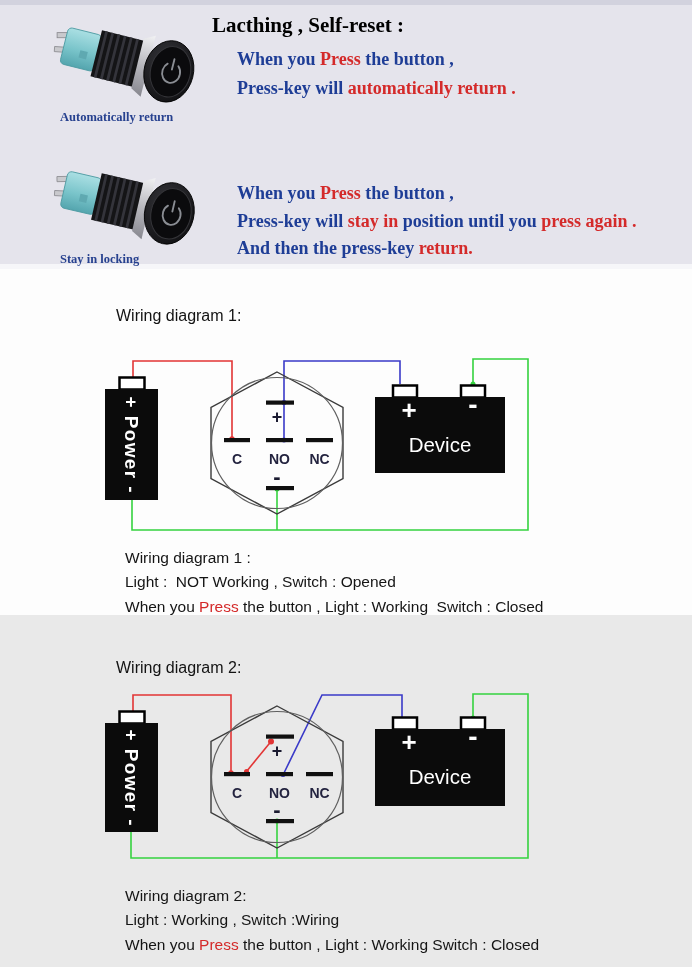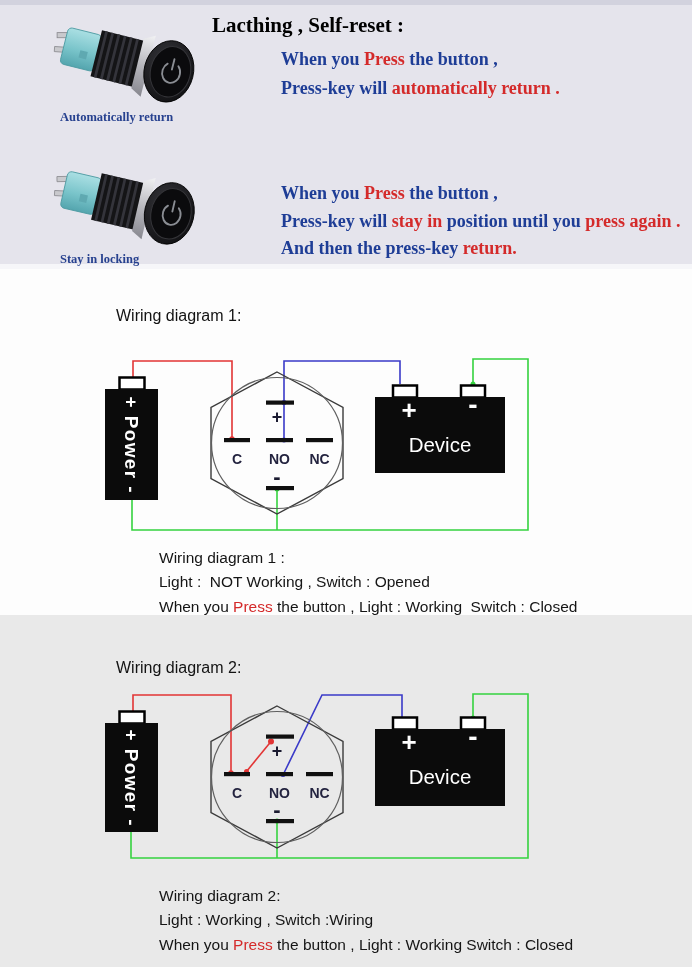--- a/index.html
+++ b/index.html
@@ -9,30 +9,30 @@
   .sec-top{top:0;height:264px;background:#e5e4ec;}
   .top-strip{position:absolute;left:0;top:0;width:692px;height:5px;background:#d2d2de;}
   .sec-gap{top:264px;height:5px;background:#f6f6f9;}
   .sec-mid{top:269px;height:346px;background:#fdfdfd;}
   .sec-bot{top:615px;height:352px;background:#e9e9e9;}
   .overlay{position:absolute;left:0;top:0;z-index:1;}
   .overlay text{font-family:"Liberation Sans",sans-serif;}
   .txt{position:absolute;z-index:2;white-space:pre;
        font-family:"Liberation Serif","DejaVu Serif",serif;font-weight:700;}
   .heading{font-size:21px;}
-  .body{font-size:18px;margin-left:44px;}
+  .body{font-size:18px;}
   .seg-navy{color:#1e3d96;}
   .seg-red{color:#d42a2a;}
   .seg-dark{color:#151515;}
   .caption{position:absolute;z-index:2;white-space:pre;
            font-family:"Liberation Serif","DejaVu Serif",serif;font-weight:700;
            font-size:12.5px;color:#27418f;}
   .dlabel{position:absolute;z-index:2;font-size:16px;color:#131313;white-space:pre;margin-left:13px;}
   .notes{position:absolute;z-index:2;font-size:15.5px;color:#151515;line-height:24.4px;}
-  .note-line{white-space:pre;margin-left:34px;}
+  .note-line{white-space:pre;}
 </style>
 </head>
 <body>
 
 <div class="page">
 
   <div class="sec sec-top"></div>
   <div class="top-strip"></div>
   <div class="sec sec-gap"></div>
   <div class="sec sec-mid"></div>

